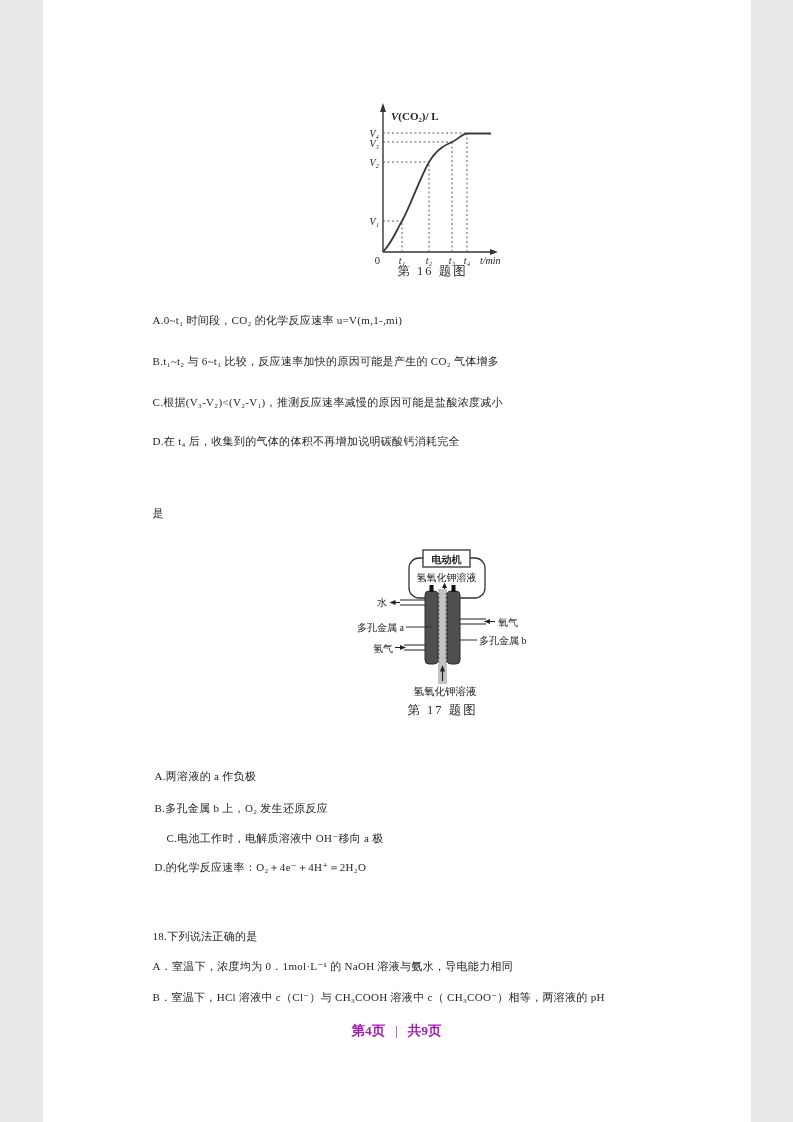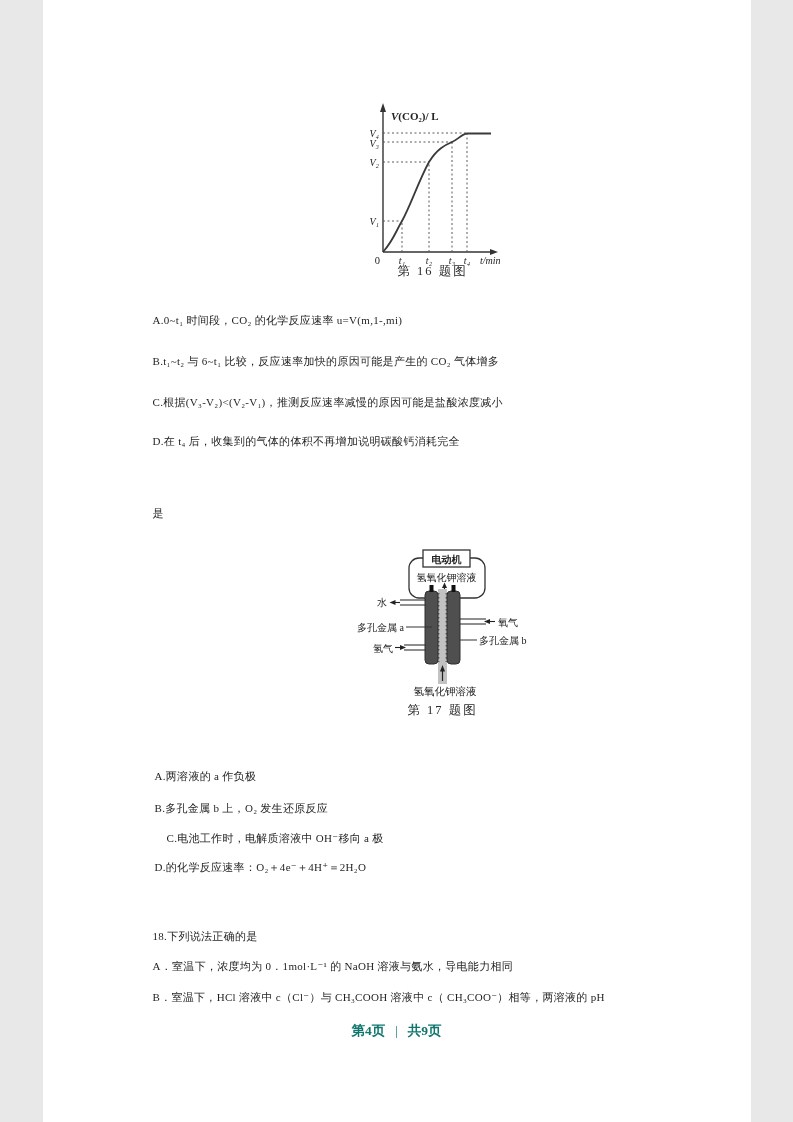--- a/index.html
+++ b/index.html
@@ -25,21 +25,21 @@
     color:#2a2a2a;
     text-align:center;
     letter-spacing:2px;
   }
   .footer{
     position:absolute;
     left:0;right:0;top:1022px;
     text-align:center;
     font-size:13.5px;
     font-weight:600;
-    color:#0f766e;
+    color:#a21caf;
   }
   .footer .sep{margin:0 10px;font-weight:400;}
   svg{position:absolute;overflow:visible;}
   svg text{
     font-family:"Liberation Serif","DejaVu Serif",serif;
     fill:#222;
   }
   .axlbl{font-size:11px;font-weight:bold;}
   .axlbl .it{font-style:italic;}
   .tick{font-size:10px;font-style:italic;}

